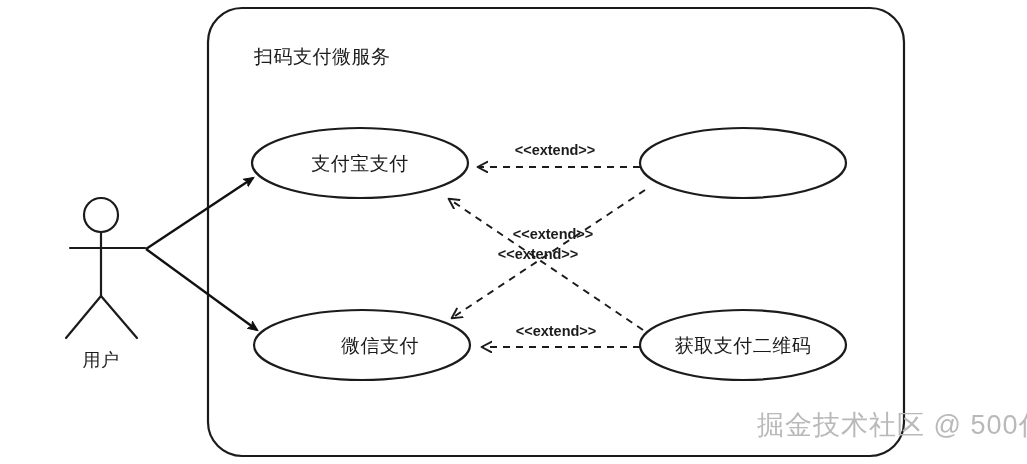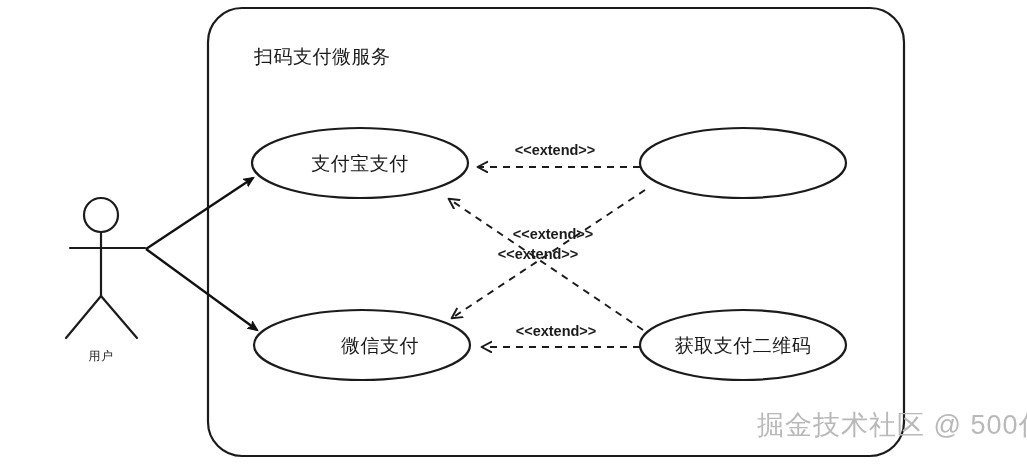--- a/index.html
+++ b/index.html
@@ -74,21 +74,21 @@
     font-size: 19px;
     letter-spacing: 0.5px;
   }
   .usecase-label {
     font-size: 19px;
     text-align: center;
     transform: translate(-50%, -50%);
     letter-spacing: 0.5px;
   }
   .actor-label {
-    font-size: 12px;
+    font-size: 18px;
     transform: translateX(-50%);
     letter-spacing: 0.5px;
   }
   .stereotype-label {
     font-size: 14.5px;
     transform: translateX(-50%);
     letter-spacing: 0px;
     font-weight: bold;
   }
   .watermark {

